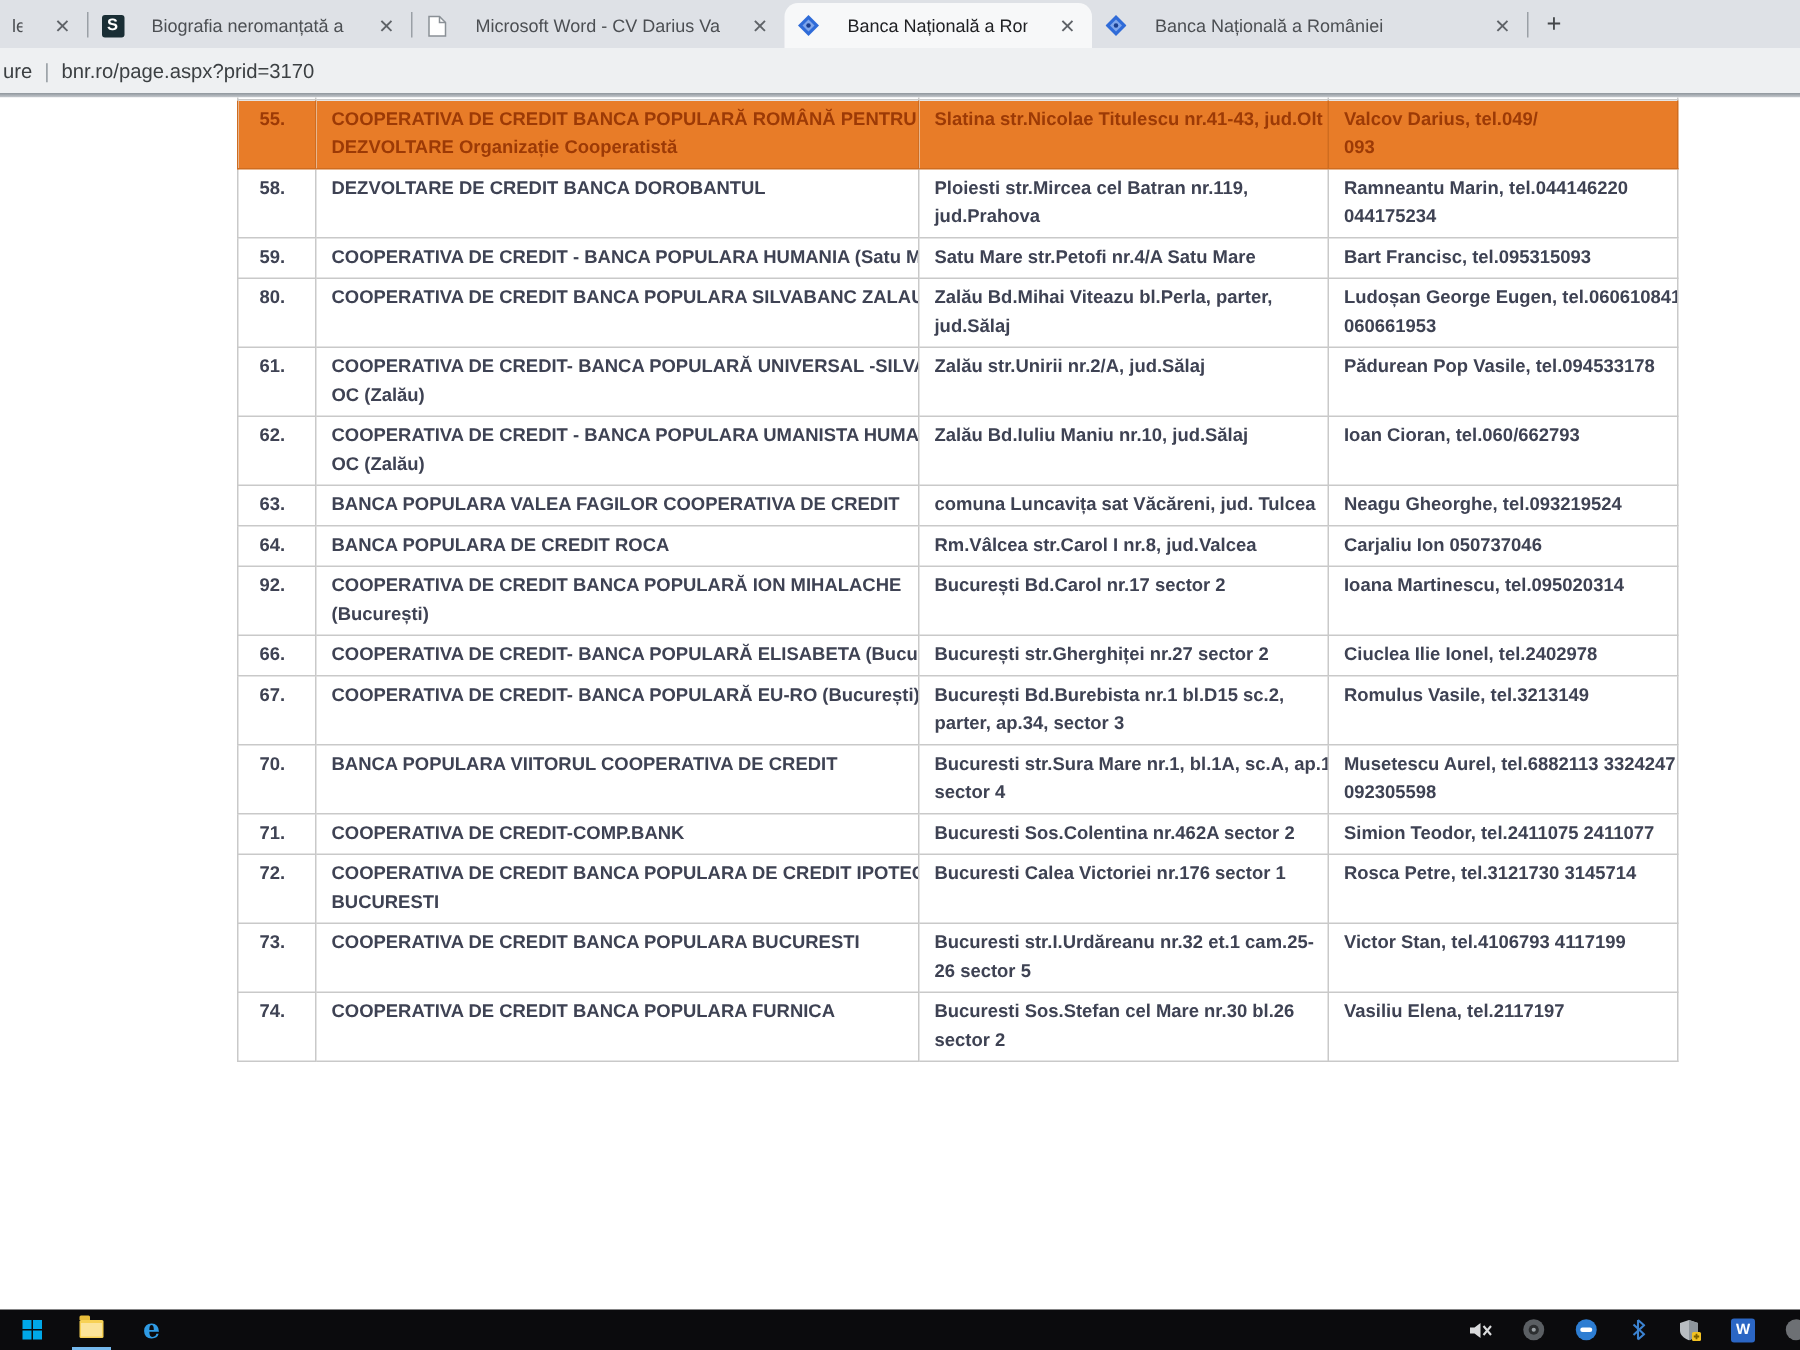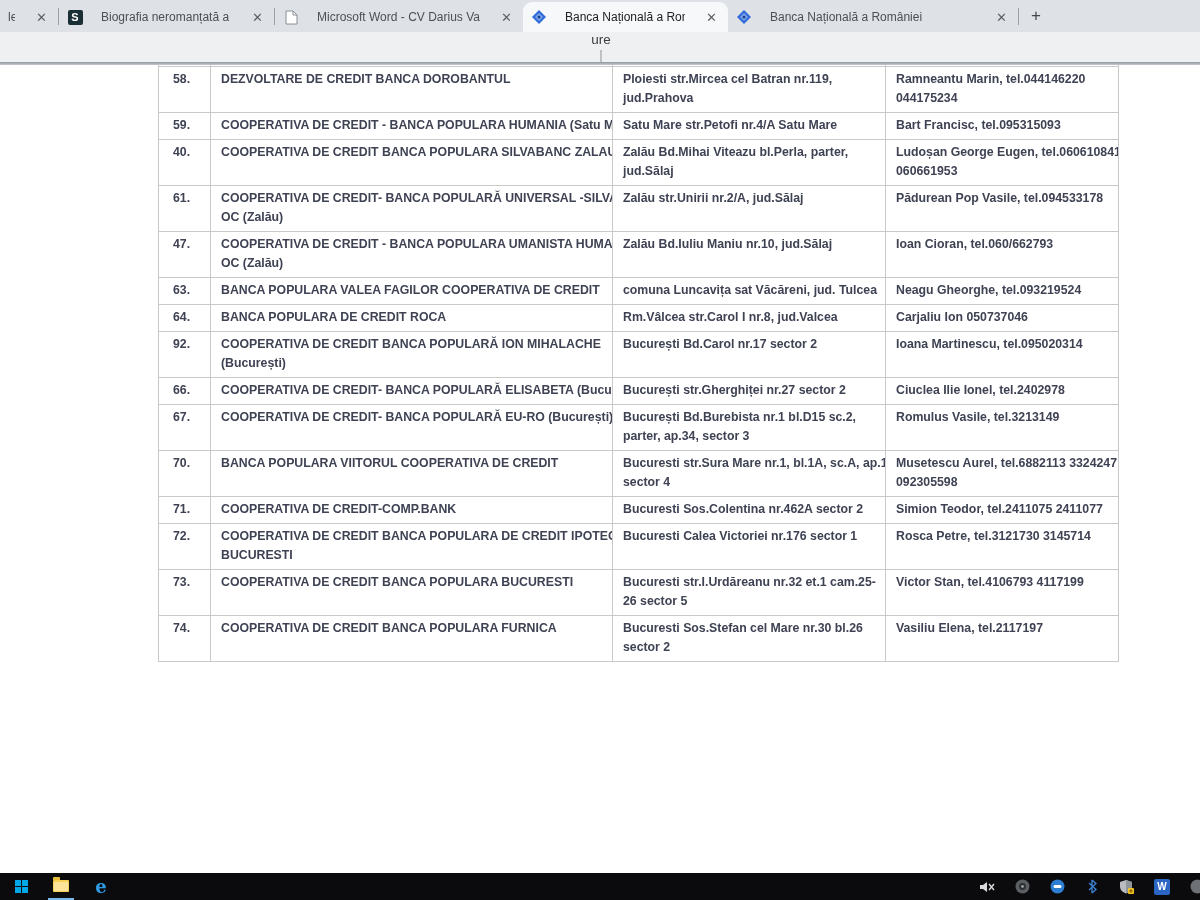--- a/index.html
+++ b/index.html
@@ -12,21 +12,21 @@
          color:#4c4f53; overflow:hidden; position:relative; cursor:default; }
   .tab .title { white-space:nowrap; overflow:hidden; flex:1; }
   .tab .close { font-size:13px; color:#5f6368; padding:0 3px; flex:0 0 auto; }
   .tab.active { background:#f7f8f9; border-radius:9px 9px 0 0; color:#202124; height:30px; }
   .tab-sep { width:1px; height:17px; background:#9aa0a6; margin-bottom:7px; flex:0 0 auto; }
   .newtab { font-size:17px; color:#44474a; padding:0 12px; margin-bottom:6px; }
   .favicon { width:16px; height:16px; flex:0 0 auto; display:flex; align-items:center; justify-content:center; }
   .fav-scribd { background:#1a2e35; color:#fff; font-weight:bold; font-size:11px; width:15px; height:15px;
                 display:flex; align-items:center; justify-content:center; border-radius:2px; }
   .toolbar { height:30px; background:#eef0f2; display:flex; align-items:center; padding-left:2px;
-             font-size:13.5px; color:#3c4043;flex-direction:column; }
+             font-size:13.5px; color:#3c4043; }
   .toolbar .sep { color:#9aa0a6; margin:0 8px; }
   .chrome-bottom-line { height:3px; background:linear-gradient(#8f969c,#c7cbd0); }
 
   
   .page { height:808px; background:#fff; overflow:hidden; position:relative; }
   table { border-collapse:collapse; table-layout:fixed; margin-left:158px; margin-top:-26px; width:960px; }
   td { border:1px solid #c9c9c9; vertical-align:top; padding:3px 10px 4px 10px;
        font-size:12.3px; font-weight:600; line-height:19px; color:#3e4253;
        white-space:pre; overflow:hidden; }
   td.num { padding-left:14px; }
@@ -124,51 +124,59 @@
         <col class="c-addr">
         <col class="c-contact">
       </colgroup>
     <tbody>
         <tr>
     <td class="num">54.</td>
     <td>COOPERATIVA DE CREDIT ALUTUS SLATINA</td>
     <td>Slatina str.A.Topornița, jud.Olt</td>
     <td>Ilie Nicolae 094500219</td>
   </tr>
+        <tr class="highlight">
+    <td class="num">55.</td>
+    <td>COOPERATIVA DE CREDIT BANCA POPULARĂ ROMÂNĂ PENTRU
+DEZVOLTARE Organizație Cooperatistă</td>
+    <td>Slatina str.Nicolae Titulescu nr.41-43, jud.Olt</td>
+    <td>Valcov Darius, tel.049/
+093</td>
+  </tr>
         <tr>
     <td class="num">58.</td>
     <td>DEZVOLTARE DE CREDIT BANCA DOROBANTUL</td>
     <td>Ploiesti str.Mircea cel Batran nr.119,
 jud.Prahova</td>
     <td>Ramneantu Marin, tel.044146220
 044175234</td>
   </tr>
         <tr>
     <td class="num">59.</td>
     <td>COOPERATIVA DE CREDIT - BANCA POPULARA HUMANIA (Satu Mare)</td>
     <td>Satu Mare str.Petofi nr.4/A Satu Mare</td>
     <td>Bart Francisc, tel.095315093</td>
   </tr>
         <tr>
-    <td class="num">40.</td>
+    <td class="num">80.</td>
     <td>COOPERATIVA DE CREDIT BANCA POPULARA SILVABANC ZALAU OC</td>
     <td>Zalău Bd.Mihai Viteazu bl.Perla, parter,
 jud.Sălaj</td>
     <td>Ludoșan George Eugen, tel.060610841
 060661953</td>
   </tr>
         <tr>
     <td class="num">61.</td>
     <td>COOPERATIVA DE CREDIT- BANCA POPULARĂ UNIVERSAL -SILVANIA
 OC (Zalău)</td>
     <td>Zalău str.Unirii nr.2/A, jud.Sălaj</td>
     <td>Pădurean Pop Vasile, tel.094533178</td>
   </tr>
         <tr>
-    <td class="num">47.</td>
+    <td class="num">62.</td>
     <td>COOPERATIVA DE CREDIT - BANCA POPULARA UMANISTA HUMANIA
 OC (Zalău)</td>
     <td>Zalău Bd.Iuliu Maniu nr.10, jud.Sălaj</td>
     <td>Ioan Cioran, tel.060/662793</td>
   </tr>
         <tr>
     <td class="num">63.</td>
     <td>BANCA POPULARA VALEA FAGILOR COOPERATIVA DE CREDIT</td>
     <td>comuna Luncavița sat Văcăreni, jud. Tulcea</td>
     <td>Neagu Gheorghe, tel.093219524</td>

